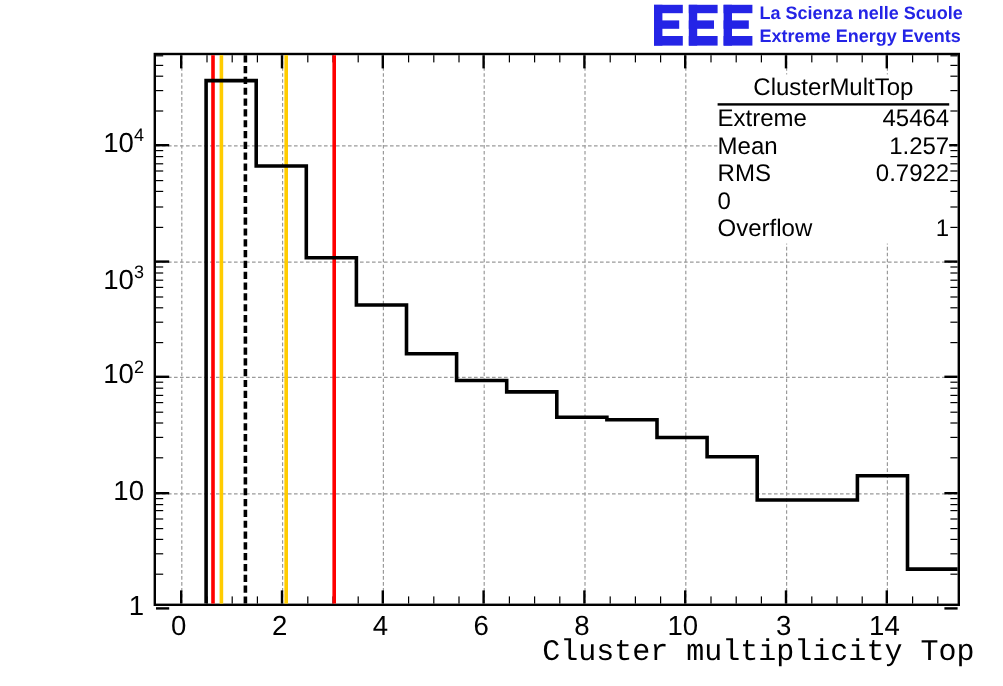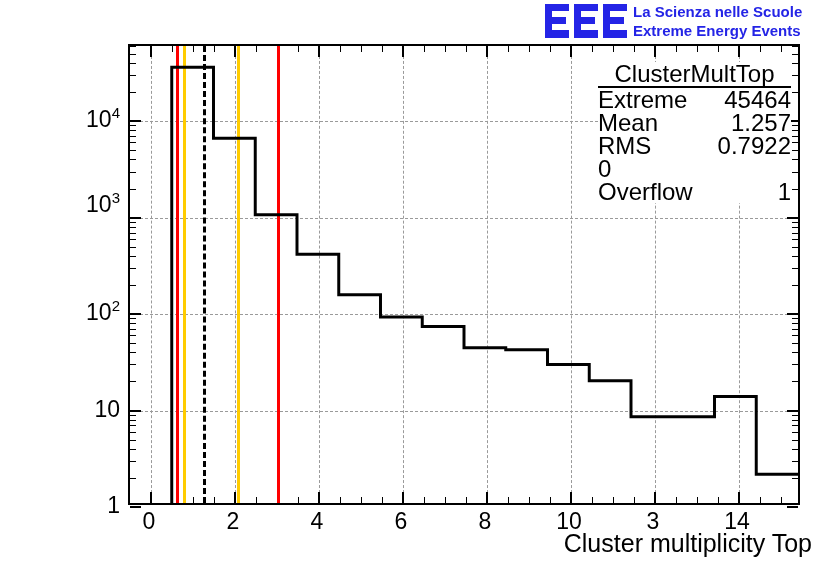--- a/index.html
+++ b/index.html
@@ -50,35 +50,35 @@
   
   .ylab{position:absolute;right:0;transform:translateY(-50%);
         font-size:23px;white-space:nowrap;text-align:right;}
   .ylab sup{font-size:15px;vertical-align:super;line-height:0;}
   #ylabels{position:absolute;left:58px;top:44px;width:62px;height:461px;}
 
   #xlabels{position:absolute;left:128px;top:506px;width:672px;height:36px;}
   .xlab{position:absolute;top:2px;transform:translateX(-50%);
         font-size:23px;white-space:nowrap;}
 
-  #xaxis-title{position:absolute;right:24px;top:529px;font-size:25px;white-space:nowrap;}
+  #xaxis-title{position:absolute;right:24px;top:529px;font-size:25px;white-space:nowrap;font-family:Liberation Mono, monospace;}
 
   
   .vline{position:absolute;top:0;height:100%;}
   .vline.solid-red{border-left:3px solid #ff0000;}
   .vline.solid-yellow{border-left:3px solid #ffcc00;}
   .vline.dashed-black{border-left:3px dashed #000000;}
 
   
   #hist-svg{position:absolute;left:0;top:0;width:100%;height:100%;overflow:visible;}
 
   
   #stats-box{
     position:absolute;left:598px;top:62px;width:193px;
-    font-size:24px;line-height:23px;background:#ffffff;
+    font-size:20px;line-height:23px;background:#ffffff;
   }
   #stats-title{text-align:center;border-bottom:2px solid #000;padding-bottom:1px;}
   .stats-row{display:flex;justify-content:space-between;}
   .stats-row .k{white-space:nowrap;}
   .stats-row .v{white-space:nowrap;}
 </style>
 </head>
 <body>
 
 <div id="root">
@@ -108,21 +108,21 @@
     <div id="eee-text">
       <div>La Scienza nelle Scuole</div>
       <div>Extreme Energy Events</div>
     </div>
   </div>
 
   <div id="ylabels">
       <div class="ylab" style="top: 461px;">1</div>
       <div class="ylab" style="top: 364.519px;">10</div>
       <div class="ylab" style="top: 268.038px;">10<sup>2</sup></div>
-      <div class="ylab" style="top: 160px;">10<sup>3</sup></div>
+      <div class="ylab" style="top: 189px;">10<sup>3</sup></div>
       <div class="ylab" style="top: 75.0767px;">10<sup>4</sup></div>
     </div>
 
   <div id="frame">
     <div id="grid-layer">
         <div class="gridh" style="top: 364.519px;"></div>
         <div class="gridh" style="top: 268.038px;"></div>
         <div class="gridh" style="top: 171.558px;"></div>
         <div class="gridh" style="top: 75.0767px;"></div>
         <div class="gridv" style="left: 21px;"></div>

